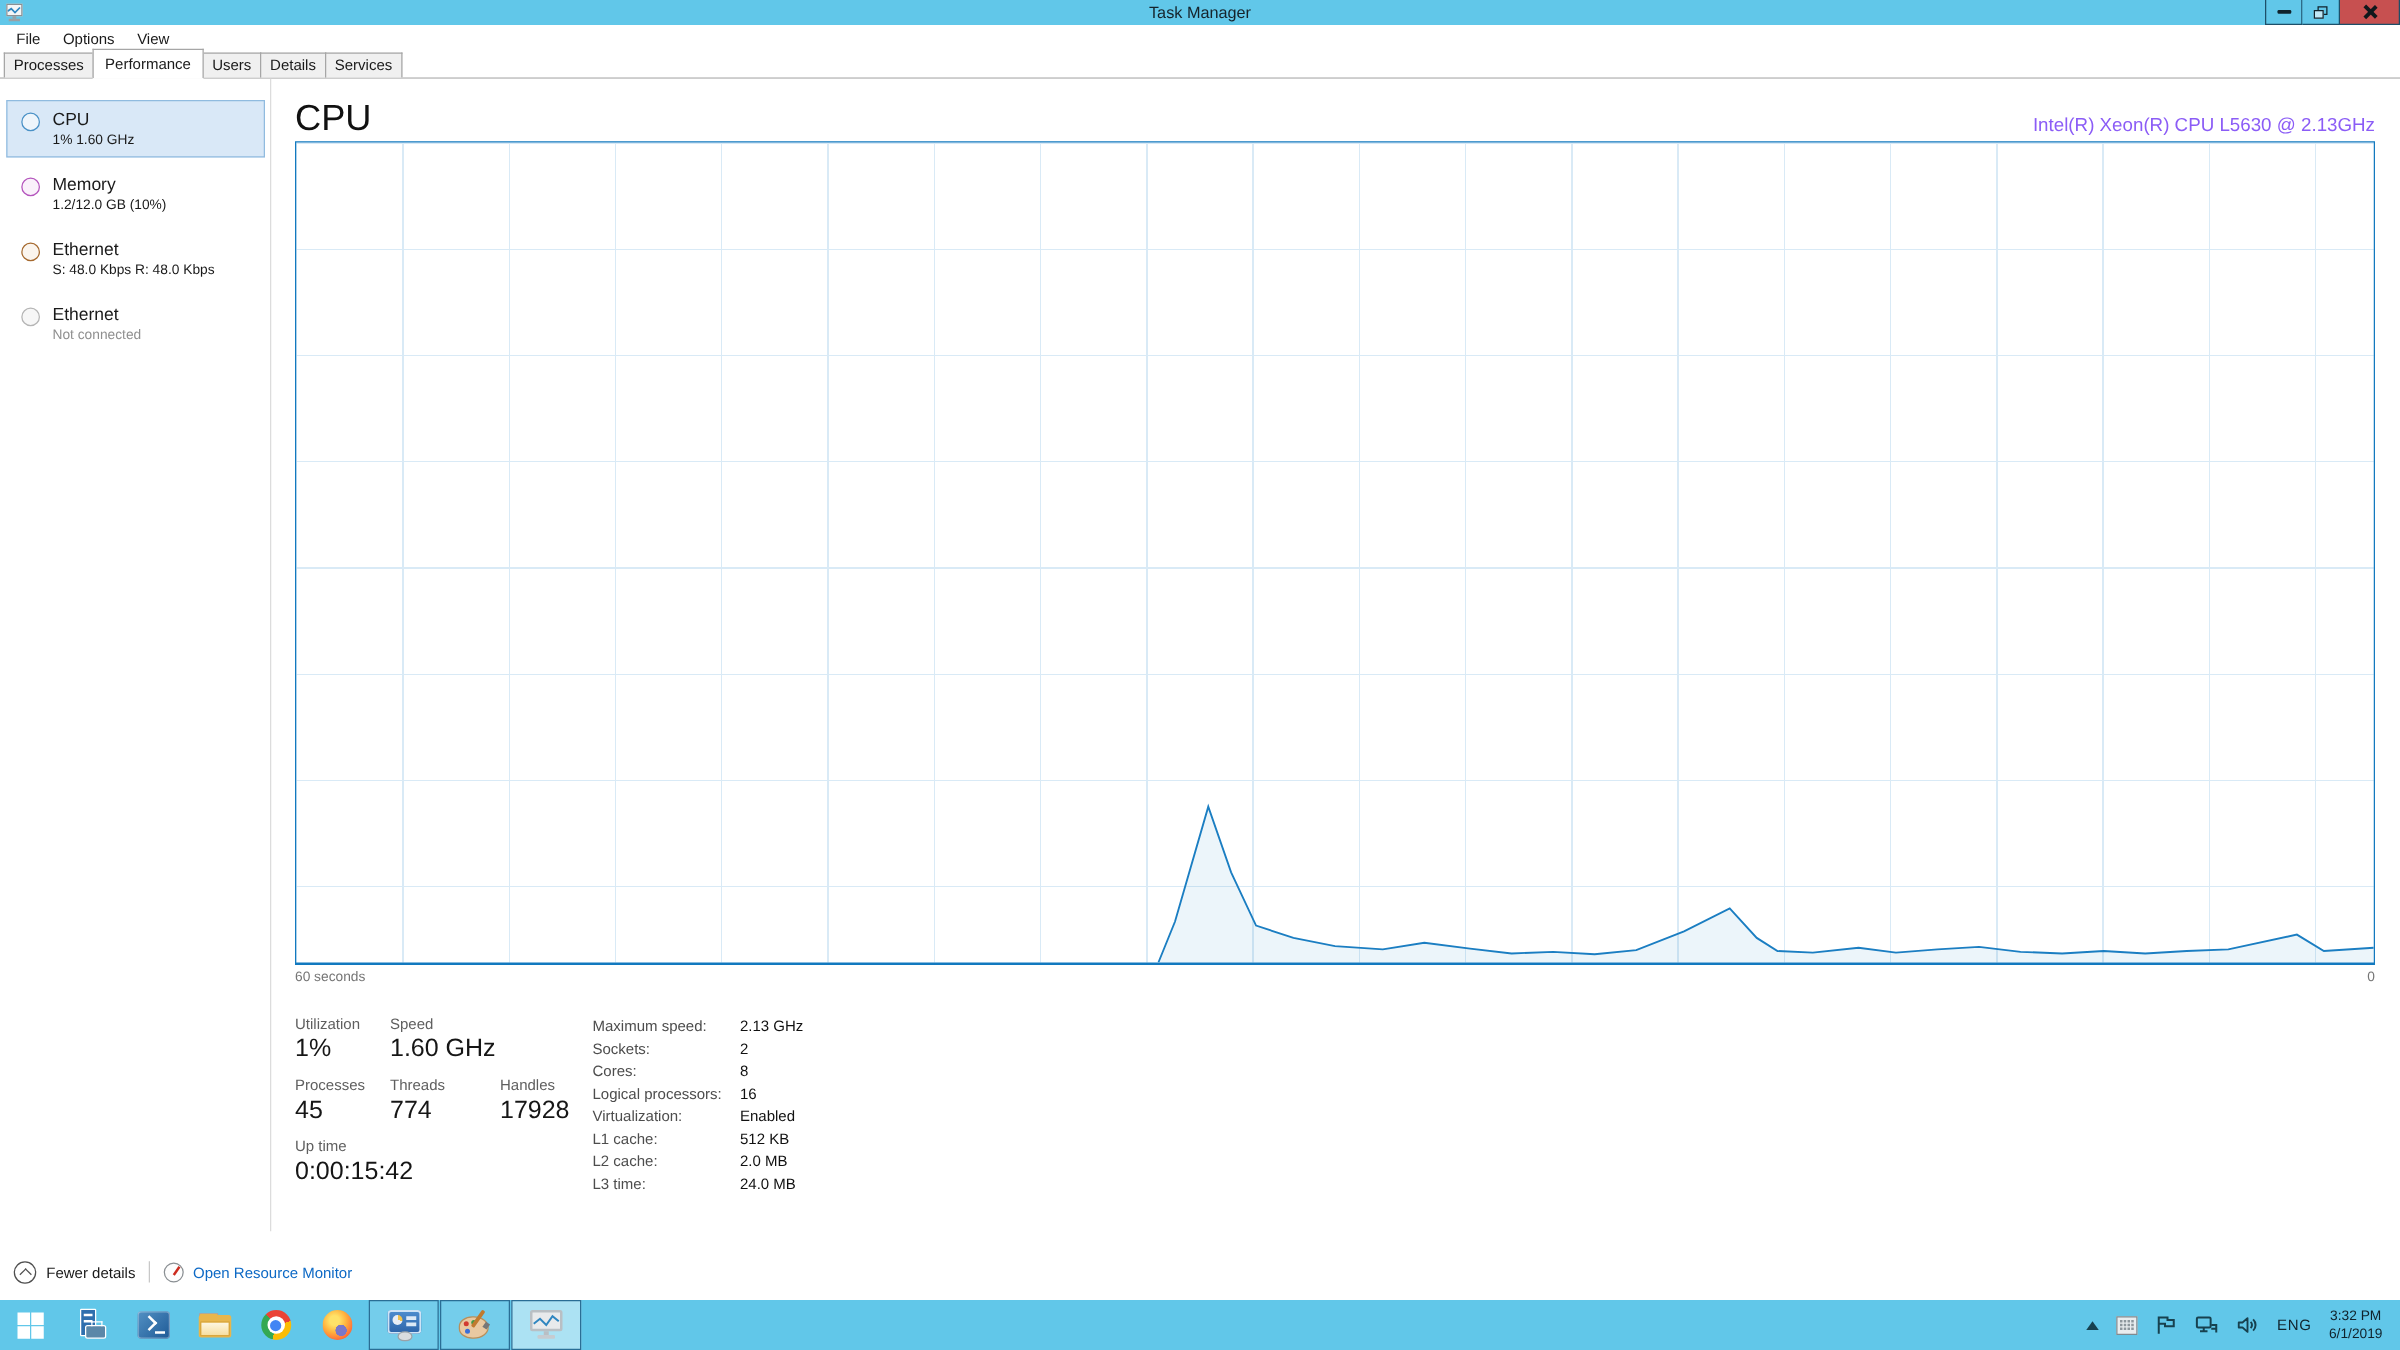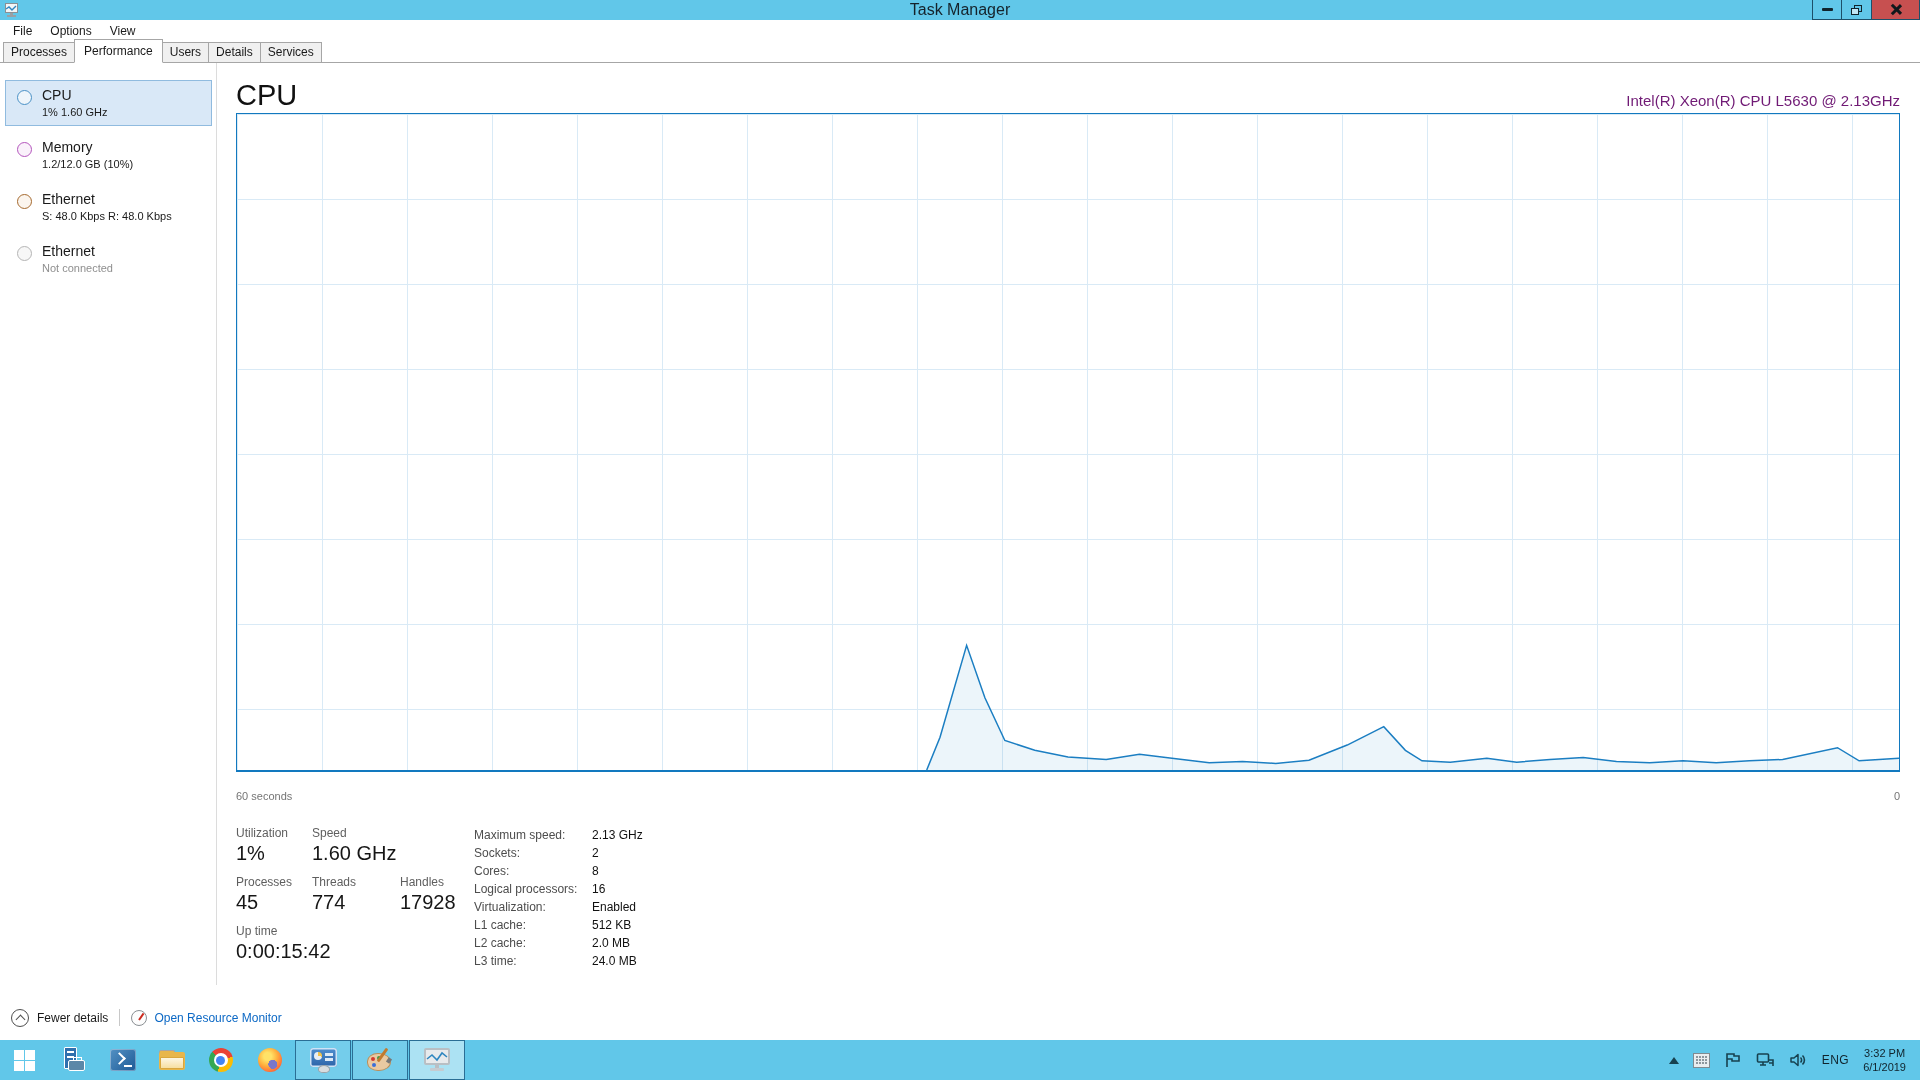--- a/index.html
+++ b/index.html
@@ -9,21 +9,21 @@
     font-family:"Liberation Sans", sans-serif; background:#ffffff; color:#1a1a1a;
     -webkit-font-smoothing:antialiased;
   }
   
   .titlebar { position:absolute; top:0; left:0; right:0; height:20px; background:#61c7e9; }
   .app-icon { position:absolute; left:4px; top:2px; width:16px; height:16px; }
   .app-icon .mon { position:absolute; left:1px; top:1px; width:13px; height:10px; background:#f4f6f7; border:1px solid #8a9094; }
   .app-icon .mon svg { display:block; }
   .app-icon .stand { position:absolute; left:6px; top:11px; width:3px; height:2px; background:#9aa0a4; }
   .app-icon .base { position:absolute; left:3px; top:13px; width:9px; height:2px; background:#9aa0a4; }
-  .title-text { position:absolute; left:0; right:0; top:0; height:27px; line-height:20px; text-align:center; font-size:16px; color:#15232b; }
+  .title-text { position:absolute; left:0; right:0; top:0; height:27px; line-height:20px; text-align:center; font-size:13px; color:#15232b; }
   .winbtns { position:absolute; right:0; top:0; display:flex; }
   .wbtn { width:30px; height:20px; border:1px solid #1d4f69; border-top:none; display:flex; align-items:center; justify-content:center; background:#61c7e9; cursor:default; }
   .wbtn + .wbtn { border-left:none; }
   .wbtn.close { width:48px; background:#c75050; }
   .glyph-min { width:11px; height:3px; background:#10232c; border-radius:1px; }
   .glyph-restore { position:relative; width:11px; height:10px; }
   .glyph-restore .b { position:absolute; border:1.5px solid #10232c; background:transparent; width:8px; height:7px; }
   .glyph-restore .b1 { right:0; top:0; }
   .glyph-restore .b2 { left:0; bottom:0; background:#c0e6f4; }
   .glyph-x { position:relative; width:11px; height:11px; }
@@ -48,29 +48,29 @@
   .tile.t-mem .ring { border-color:#b455bd; background:#faf1fb; }
   .tile.t-eth1 .ring { border-color:#a5692e; background:#fbf5ee; }
   .tile.t-eth2 .ring { border-color:#b5b5b5; background:#f7f7f7; }
   .tile .t-title { font-size:14px; color:#1a1a1a; line-height:17px; }
   .tile .t-sub { font-size:11px; color:#1a1a1a; margin-top:2px; }
   .tile .t-sub.muted { color:#8f8f8f; }
   
   .main { position:absolute; left:236px; top:0; right:20px; }
   .head-row { display:flex; align-items:flex-end; justify-content:space-between; margin-top:12px; height:36px; }
   .big-title { font-size:29px; font-weight:400; letter-spacing:0; color:#111; line-height:32px; }
-  .cpu-name { font-size:15px; color:#701a75; padding-bottom:2px; }
+  .cpu-name { font-size:15px; color:#8b5cf6; padding-bottom:2px; }
   .axis-row { display:flex; justify-content:space-between; font-size:11px; color:#757575; margin-top:6px; height:14px; }
   .chart { position:relative; margin-top:2px; height:659px; border:1px solid #1279bf; border-bottom-width:2px; background-color:#fff;
     background-image:
       repeating-linear-gradient(to right, #d9eaf6 0, #d9eaf6 1px, transparent 1px, transparent 85px),
       repeating-linear-gradient(to bottom, #d9eaf6 0, #d9eaf6 1px, transparent 1px, transparent 85px);
   }
   .chart svg { position:absolute; inset:0; width:100%; height:100%; }
-  .axis-row.bottom { margin-top:18px; }
+  .axis-row.bottom { margin-top:4px; }
   
   .stats { display:flex; margin-top:22px; }
   .stats-left { display:grid; grid-template-columns:76px 88px auto; width:212px; align-content:start; }
   .s-label { font-size:12px; color:#5f5f5f; padding-top:10px; }
   .s-label.c1 { grid-column:1; }
   .s-value { font-size:20px; font-weight:400; color:#161616; padding-top:2px; white-space:nowrap; }
   .span3 { grid-column:1 / span 3; }
   .details { margin-left:26px; display:grid; grid-template-columns:118px auto; align-content:start; font-size:12px; row-gap:4px; padding-top:2px; }
   .d-label { color:#4d4d4d; }
   .d-value { color:#111; }

